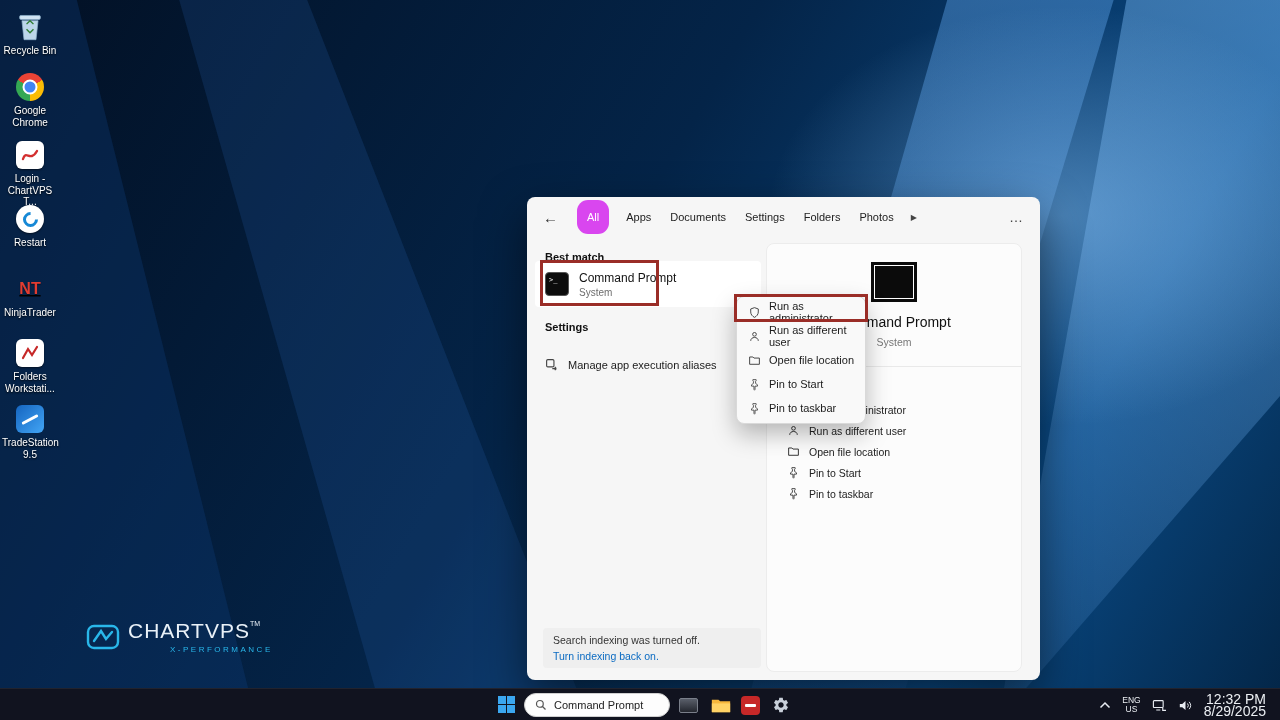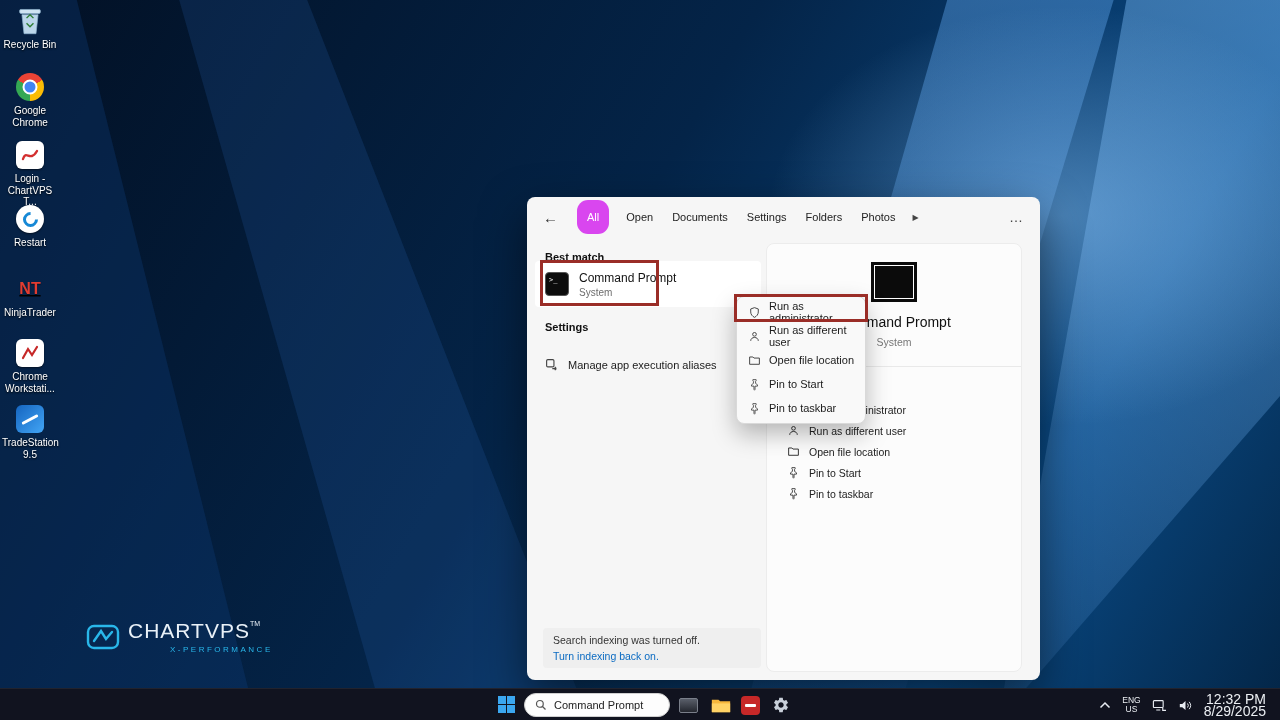--- a/index.html
+++ b/index.html
@@ -129,21 +129,21 @@
 <div class="stage">
 
   <div class="wall">
     <div class="beam b4"></div>
     <div class="beam b3"></div>
     <div class="beam b1"></div>
     <div class="beam b2"></div>
     <div class="glow"></div>
   </div>
 
-  <div class="dicon" style="top:6px">
+  <div class="dicon" style="top:12px">
     <div class="art">
       <svg class="bin-svg" viewBox="0 0 24 26">
         <rect x="3" y="3" width="18" height="3.5" rx="1.2" fill="#cfe3f2" stroke="#8fb3cf" stroke-width="0.6"></rect>
         <path d="M5 7.5h14l-1.8 16.5H6.8z" fill="#bcd6ea" stroke="#8fb3cf" stroke-width="0.6"></path>
         <path d="M9 10.5l3-3 3 3M15 15l-3 3-3-3" fill="none" stroke="#2e7d32" stroke-width="1.2"></path>
       </svg>
     </div>
     <div class="lbl">Recycle Bin</div>
   </div>
 
@@ -182,21 +182,21 @@
   </div>
 
   <div class="dicon" style="top:338px">
     <div class="art">
       <div class="whitecard">
         <svg width="20" height="20" viewBox="0 0 20 20">
           <path d="M3 15 L8 6 L12 12 L17 4" fill="none" stroke="#c62828" stroke-width="2.2" stroke-linecap="round"></path>
         </svg>
       </div>
     </div>
-    <div class="lbl">Chrome Workstati...</div>
+    <div class="lbl">Folders Workstati...</div>
   </div>
 
   <div class="dicon" style="top:404px">
     <div class="art">
         <div class="ts"></div>
       </div>
     <div class="lbl">TradeStation 9.5</div>
   </div>
 
   <div class="brand">
@@ -208,21 +208,21 @@
       <span class="brand-name">CHARTVPS</span><span class="brand-tm">TM</span>
       <div class="brand-tag">X-PERFORMANCE</div>
     </div>
   </div>
 
   <div class="panel">
 
     <div class="tabs">
       <span class="back">←</span>
       <span class="tab sel">All</span>
-      <span class="tab">Open</span>
+      <span class="tab">Apps</span>
       <span class="tab">Documents</span>
       <span class="tab">Settings</span>
       <span class="tab">Folders</span>
       <span class="tab">Photos</span>
       <span class="ovf">▶</span>
       <span class="more">…</span>
     </div>
 
     <div class="sec-h" style="top:54px">Best match</div>
 

